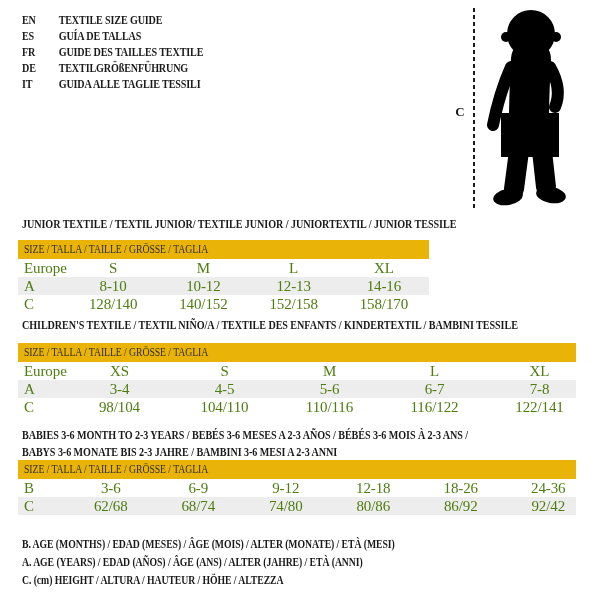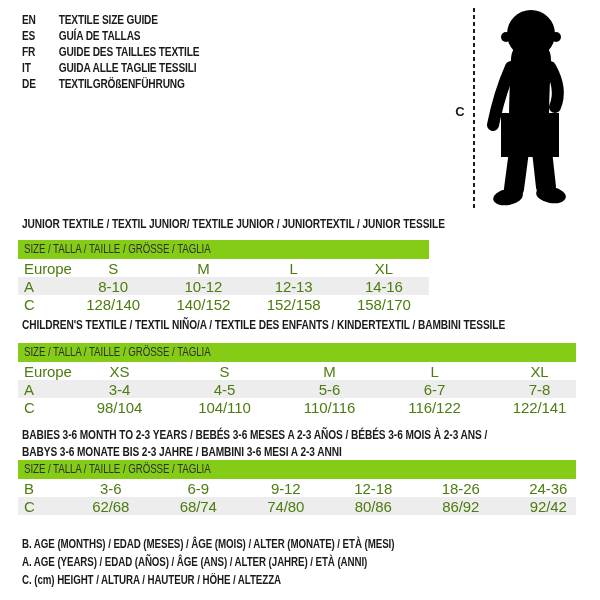--- a/index.html
+++ b/index.html
@@ -1,17 +1,17 @@
 <!DOCTYPE html>
 <html><head>
 <meta charset="utf-8">
 <style>
   html,body{margin:0;padding:0;background:#ffffff;}
   .page{position:relative;width:576px;height:600px;background:#ffffff;overflow:hidden;
-        font-family:Liberation Sans, sans-serif;color:#1a1a1a;}
+        font-family:Liberation Serif, serif;color:#1a1a1a;}
 
   
   .cond{display:inline-block;transform:scaleX(0.78);transform-origin:0 50%;white-space:nowrap;}
 
   
   .legend{position:absolute;left:22px;top:12px;}
   .legend-row{height:16px;line-height:16px;font-size:13px;font-weight:bold;letter-spacing:-0.2px;}
   .lrow{display:inline-flex;}
   .lcode{width:47px;}
 
@@ -27,21 +27,21 @@
         letter-spacing:-0.1px;white-space:nowrap;}
   .t1t{top:215px;}
   .t2t{top:316px;}
   .t3t{top:426px;}
 
   
   .tblock{position:absolute;left:18px;}
   .t1{top:240px;width:411px;}
   .t2{top:343px;width:574px;}
   .t3{top:460px;width:574px;}
-  .size-bar{height:19px;line-height:19px;background:#84cc16;color:#2f2f2f;
+  .size-bar{height:19px;line-height:19px;background:#eab308;color:#2f2f2f;
         padding-left:6px;font-size:12.5px;letter-spacing:-0.1px;overflow:hidden;}
   .tblock table{width:100%;border-collapse:collapse;table-layout:fixed;}
   .tblock td{height:18px;font-size:15px;text-align:center;padding:0;white-space:nowrap;
         color:#4d7c0f;letter-spacing:-0.1px;}
   .tblock td.lbl{text-align:left;padding-left:6px;}
   .tblock tr:nth-child(2) td{background:#ededed;}
   .t1 col.c0{width:50px;}
   .t2 col.c0,.t3 col.c0{width:49px;}
 
   
@@ -60,26 +60,26 @@
         </span></div>
     <div class="legend-row"><span class="cond lrow">
           <span class="lcode">ES</span>
           <span>GUÍA DE TALLAS</span>
         </span></div>
     <div class="legend-row"><span class="cond lrow">
           <span class="lcode">FR</span>
           <span>GUIDE DES TAILLES TEXTILE</span>
         </span></div>
     <div class="legend-row"><span class="cond lrow">
+          <span class="lcode">DE</span>
+          <span>TEXTILGRÖßENFÜHRUNG</span>
+        </span></div>
+    <div class="legend-row"><span class="cond lrow">
           <span class="lcode">IT</span>
           <span>GUIDA ALLE TAGLIE TESSILI</span>
-        </span></div>
-    <div class="legend-row"><span class="cond lrow">
-          <span class="lcode">DE</span>
-          <span>TEXTILGRÖßENFÜHRUNG</span>
         </span></div>
   </div>
 
   <div class="dash"></div>
   <div class="measure-c">C</div>
   <svg class="baby" width="94" height="200" viewBox="0 0 94 200" aria-hidden="true">
     <g fill="#000000" stroke="#000000" stroke-linecap="round">
       <circle cx="48" cy="25" r="24" stroke="none"></circle>
       <circle cx="23" cy="28" r="5" stroke="none"></circle>
       <circle cx="73" cy="28" r="5" stroke="none"></circle>

